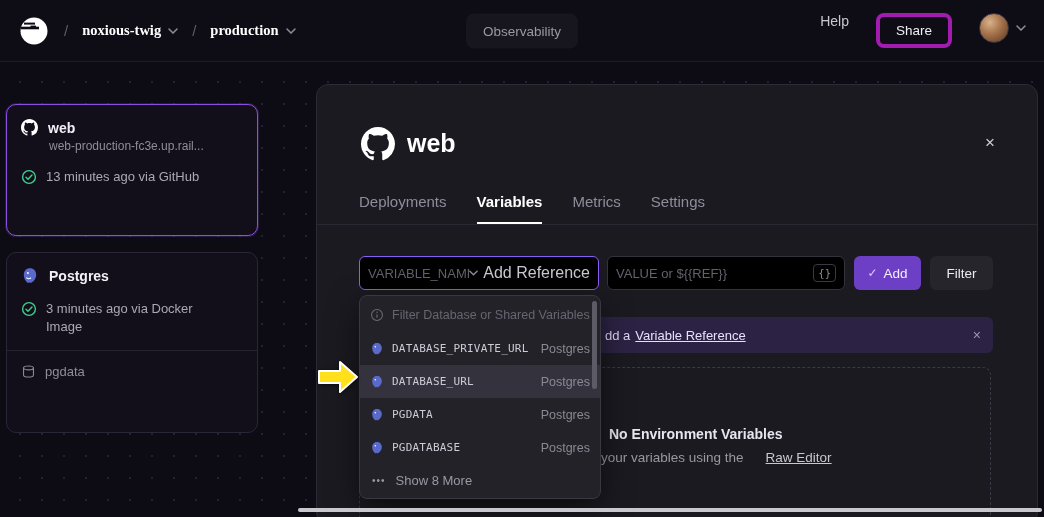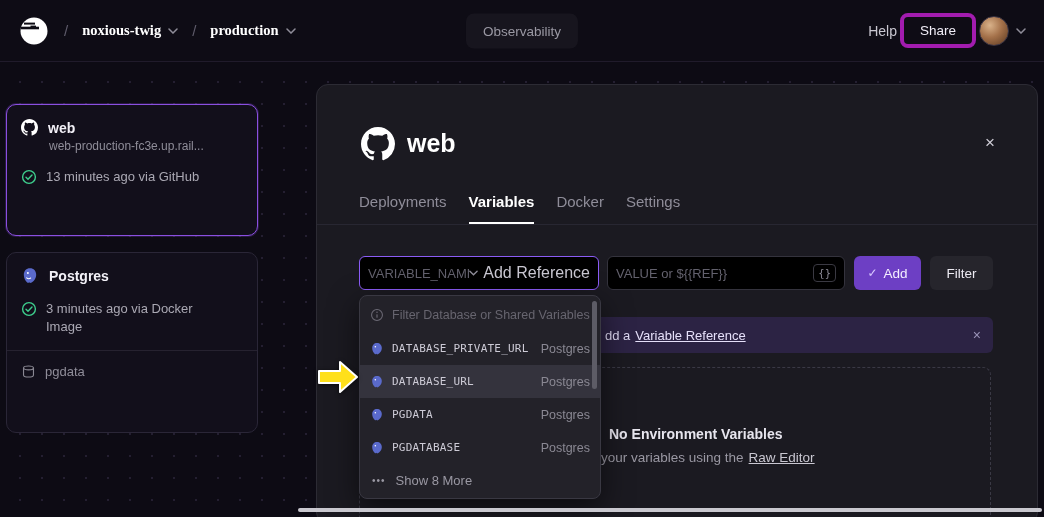--- a/index.html
+++ b/index.html
@@ -13,21 +13,21 @@
             padding:0 18px; gap:8px; z-index:5; }
   .logo { width:32px; height:32px; display:flex; cursor:pointer; }
   .crumb-slash { color:#5f5c6b; font-size:15px; margin:0 6px; }
   .crumb { display:flex; align-items:center; gap:7px; font-weight:700; font-size:14.5px;
            color:#fff; cursor:pointer;font-family:Liberation Serif, serif; }
   .chev { color:#8f8d99; display:flex; }
   .nav-tabs { position:absolute; left:50%; top:50%; transform:translate(-50%,-50%);
               display:flex; background:#17151e; border-radius:8px; padding:3px; }
   .nav-tab { padding:7px 14px; font-size:13.5px; color:#9a98a3; border-radius:6px; cursor:pointer; }
   .nav-tab.active { background:#2e2c37; color:#eceaf2; }
-  .nav-right { margin-left:auto; display:flex; align-items:center; gap:3px; }
+  .nav-right { margin-left:auto; display:flex; align-items:flex-start; gap:27px; }
   .help { font-size:14px; color:#c9c7d1; cursor:pointer; }
   .share-btn { border:4px solid #a21caf; background:transparent; color:#f0edf7;
                font-size:13.5px; padding:6px 16px; border-radius:8px;
                font-family:inherit; cursor:pointer; }
   .avatar-wrap { display:flex; align-items:center; gap:7px; cursor:pointer; }
   .avatar { width:30px; height:30px; border-radius:50%; border:1px solid #3a3444;
             background:radial-gradient(circle at 35% 30%, #d9b28a 0%, #a4714a 45%, #58371f 100%); }
 
   
   .canvas { position:absolute; left:0; top:62px; right:0; bottom:0;
@@ -51,21 +51,21 @@
   .card-div { border-top:1px solid #262230; margin:14px -14px 0; }
   .volume-row { display:flex; align-items:center; gap:9px; margin-top:13px;
                 font-size:13px; color:#8f8d99; }
 
   
   .panel { position:absolute; left:316px; top:84px; width:722px; height:440px;
            background:#1b1a21; border:1px solid #2c2b34; border-radius:12px; z-index:3; }
   .panel-head-icon { position:absolute; left:44px; top:42px; }
   .panel-title { position:absolute; left:90px; top:44px; font-size:25px; font-weight:700; color:#fff; }
   .panel-close { position:absolute; right:42px; top:48px; font-size:17px; color:#cfcdd6; cursor:pointer; }
-  .panel-tabs { position:absolute; left:42px; top:108px; display:flex; gap:22px;
+  .panel-tabs { position:absolute; left:42px; top:108px; display:flex; gap:30px;
                 font-size:15px; color:#8f8d99; }
   .panel-tab { cursor:pointer; padding-bottom:12px; }
   .panel-tab.active { color:#fff; font-weight:600; border-bottom:2px solid #fff; }
   .panel-div { position:absolute; left:0; right:0; top:139px; border-top:1px solid #282732; }
 
   
   .inp { position:absolute; top:171px; height:34px; display:flex; align-items:center;
          background:#000000; border-radius:6px; border:1px solid #34333d; padding:0 8px; }
   .inp input { flex:1; min-width:0; background:transparent; border:none; outline:none;
                color:#d5d3dd; font-size:13px; font-family:inherit; }
@@ -90,21 +90,21 @@
             background:#2c2344; border-radius:6px; display:flex; align-items:center;
             padding-left:246px; gap:5px; font-size:13px; color:#ded9f2; z-index:1; }
   .banner a { color:#e6e0fa; text-decoration:underline; cursor:pointer; }
   .banner-close { margin-left:auto; padding-right:12px; color:#9b93b8; font-size:14px; cursor:pointer; }
 
   
   .empty-box { position:absolute; left:42px; right:46px; top:282px; height:176px;
                border:1px dashed #3a3945; border-radius:8px; }
   .empty-title { position:absolute; left:292px; top:341px; font-size:14px; font-weight:700; color:#e7e5ee; }
   .empty-sub { position:absolute; left:284px; top:365px; font-size:13.5px; color:#9a98a3;
-               display:flex; gap:5px; }
+               display:flex; gap:22px; }
   .empty-sub a { color:#c9c7d1; text-decoration:underline; cursor:pointer; }
 
   
   .dropdown { position:absolute; left:42px; top:210px; width:242px; background:#232229;
               border:1px solid #393842; border-radius:8px; padding:1px 0;
               box-shadow:0 10px 30px rgba(0,0,0,.55); z-index:6; }
   .dd-filter { display:flex; align-items:center; gap:8px; height:35px; padding:0 10px; }
   .dd-filter input { flex:1; min-width:0; background:transparent; border:none; outline:none;
                      font-size:12.5px; color:#9a98a3; font-family:inherit; }
   .dd-filter input::placeholder { color:#67656f; }
@@ -225,21 +225,21 @@
       <svg width="34" height="34" viewBox="0 0 16 16">
           <path fill="#ffffff" d="M8 0C3.58 0 0 3.58 0 8c0 3.54 2.29 6.53 5.47 7.59.4.07.55-.17.55-.38 0-.19-.01-.82-.01-1.49-2.01.37-2.53-.49-2.69-.94-.09-.23-.48-.94-.82-1.13-.28-.15-.68-.52-.01-.53.63-.01 1.08.58 1.23.82.72 1.21 1.87.87 2.33.66.07-.52.28-.87.51-1.07-1.78-.2-3.64-.89-3.64-3.95 0-.87.31-1.59.82-2.15-.08-.2-.36-1.02.08-2.12 0 0 .67-.21 2.2.82.64-.18 1.32-.27 2-.27s1.36.09 2 .27c1.53-1.04 2.2-.82 2.2-.82.44 1.1.16 1.92.08 2.12.51.56.82 1.27.82 2.15 0 3.07-1.87 3.75-3.65 3.95.29.25.54.73.54 1.48 0 1.07-.01 1.93-.01 2.2 0 .21.15.46.55.38A8.01 8.01 0 0 0 16 8c0-4.42-3.58-8-8-8z"></path>
         </svg>
     </span>
     <span class="panel-title">web</span>
     <span class="panel-close">×</span>
 
     <div class="panel-tabs">
       <span class="panel-tab">Deployments</span>
       <span class="panel-tab active">Variables</span>
-      <span class="panel-tab">Docker</span>
+      <span class="panel-tab">Metrics</span>
       <span class="panel-tab">Settings</span>
     </div>
     <div class="panel-div"></div>
 
     <div class="inp name-inp">
       <input placeholder="VARIABLE_NAME" style="">
       <button class="addref">
         <span class="chev">
           <svg width="9" height="6" viewBox="0 0 10 6">
               <path d="M1 1l4 4 4-4" stroke="currentColor" fill="none" stroke-width="1.5" stroke-linecap="round"></path>

